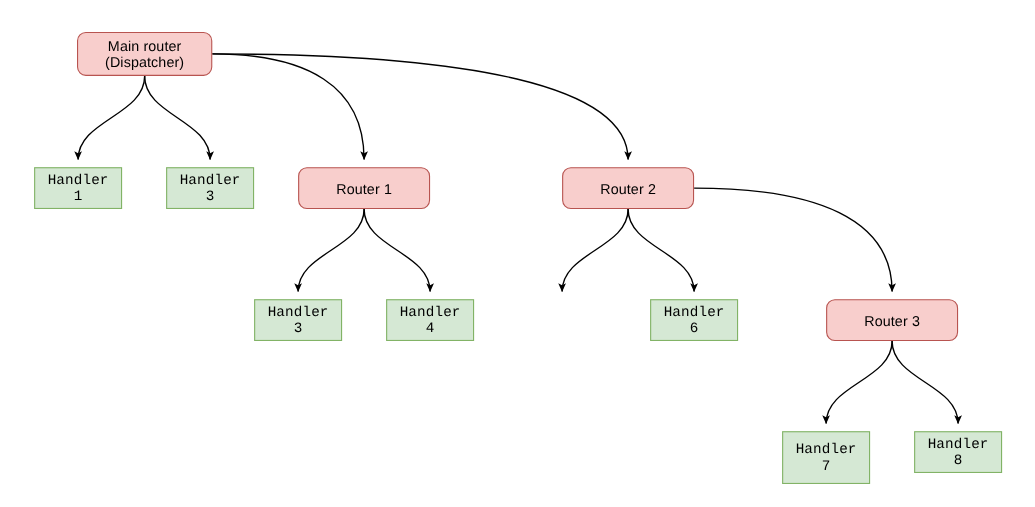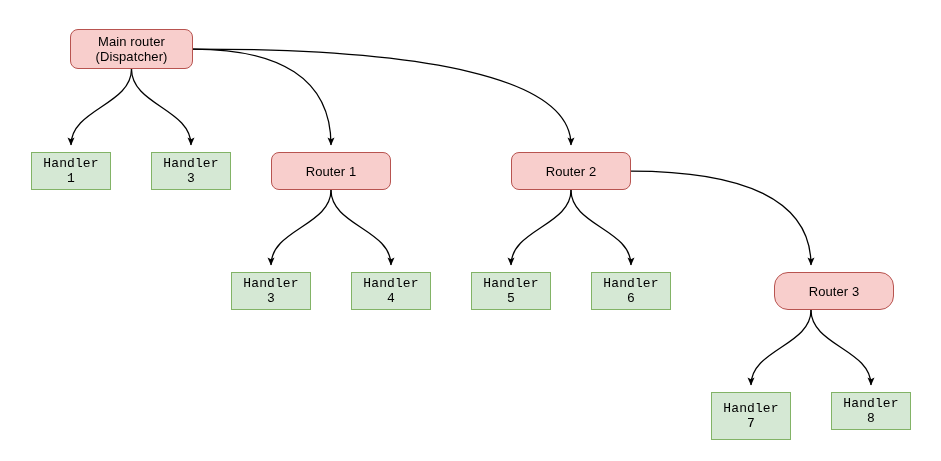--- a/index.html
+++ b/index.html
@@ -93,27 +93,24 @@
   </div>
   <div class="node router" style="left: 511px; top: 152px; width: 120px; height: 38px;">
     <span class="node-label">Router 2</span>
   </div>
   <div class="node handler" style="left: 231px; top: 272px; width: 80px; height: 38px;">
     <span class="node-label">Handler 3</span>
   </div>
   <div class="node handler" style="left: 351px; top: 272px; width: 80px; height: 38px;">
     <span class="node-label">Handler 4</span>
   </div>
-  <div class="node handler" style="left: 471px; top: 272px; width: 80px; height: 38px;">
-    <span class="node-label">Handler 5</span>
-  </div>
   <div class="node handler" style="left: 591px; top: 272px; width: 80px; height: 38px;">
     <span class="node-label">Handler 6</span>
   </div>
-  <div class="node router" style="left: 774px; top: 272px; width: 120px; height: 38px; border-radius: 14px;">
+  <div class="node router" style="left: 751px; top: 272px; width: 120px; height: 38px;">
     <span class="node-label">Router 3</span>
   </div>
   <div class="node handler" style="left: 711px; top: 392px; width: 80px; height: 48px;">
     <span class="node-label">Handler 7</span>
   </div>
   <div class="node handler" style="left: 831px; top: 392px; width: 80px; height: 38px;">
     <span class="node-label">Handler 8</span>
   </div>
 
 </div>

